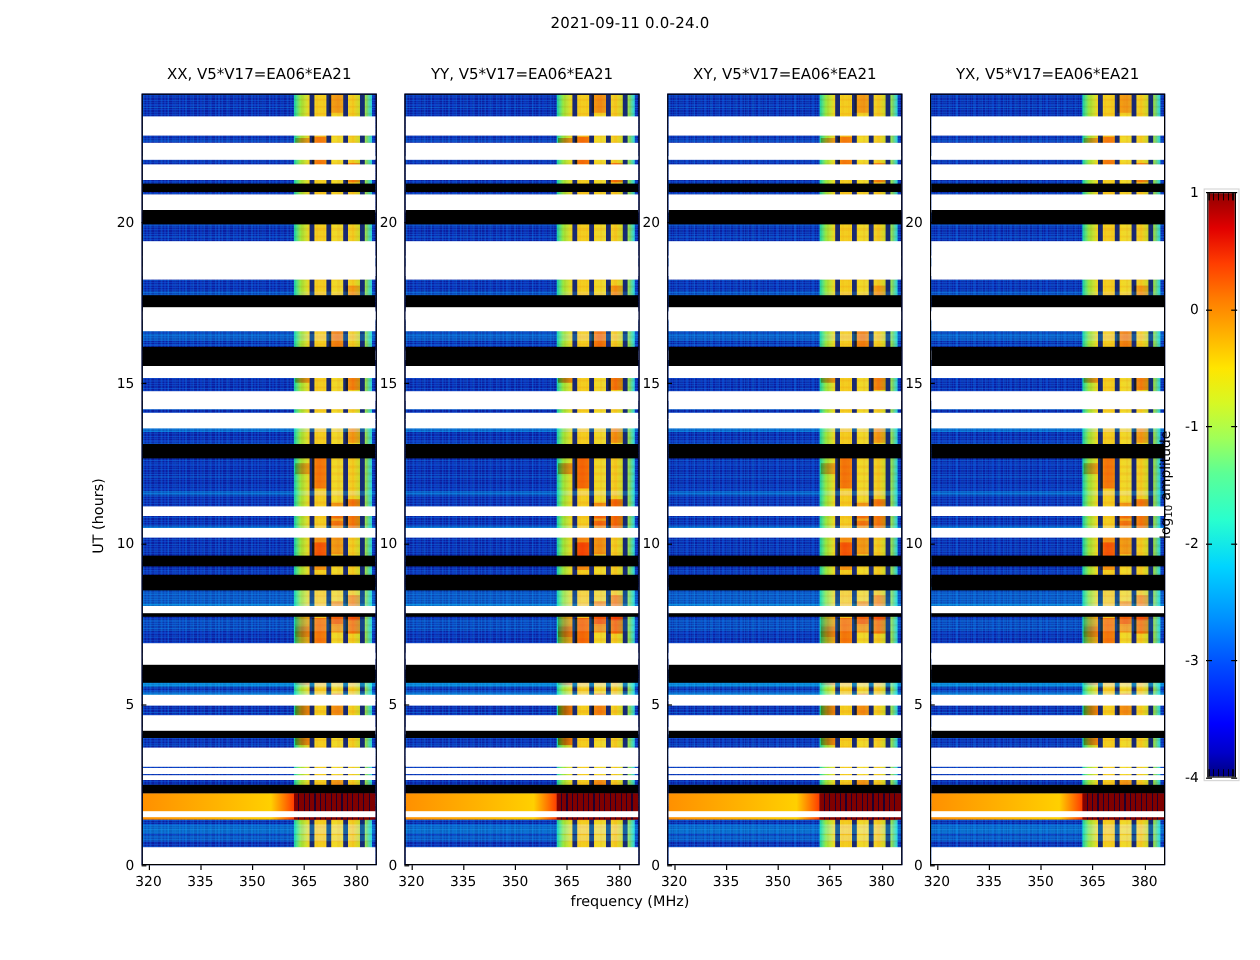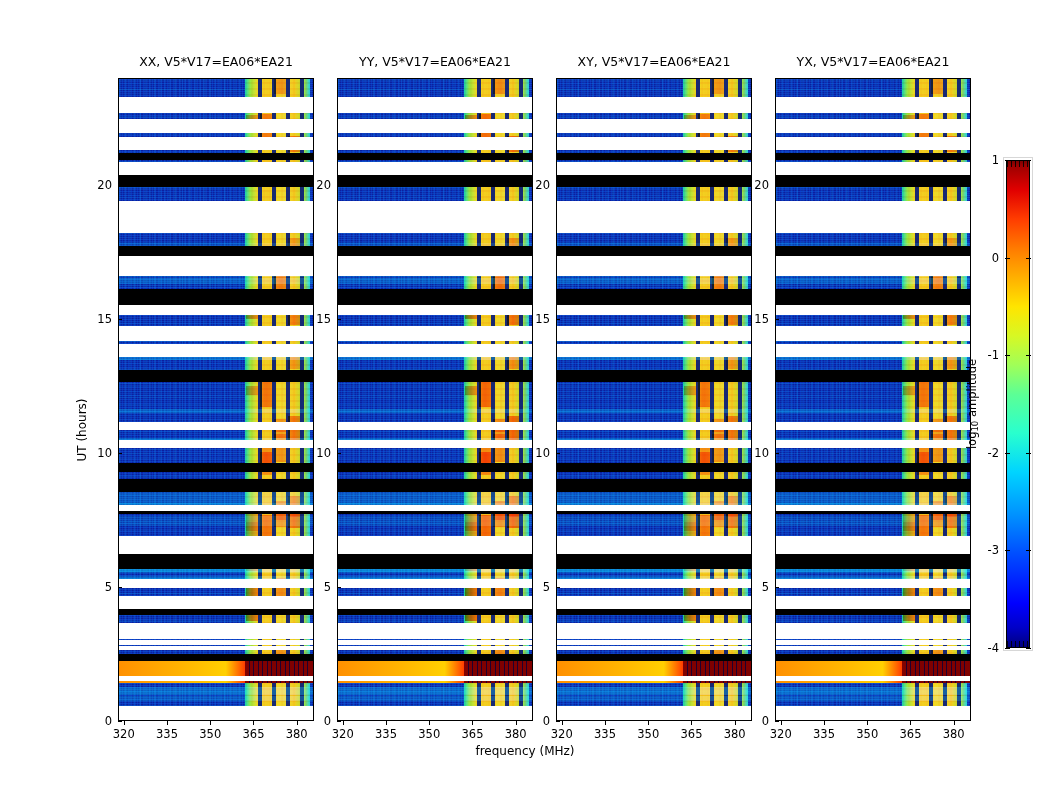--- a/index.html
+++ b/index.html
@@ -117,20 +117,21 @@
   .cb-endmark{position:absolute;left:1px;width:22px;height:6px;
     background:repeating-linear-gradient(90deg,#000 0 1px,rgba(0,0,0,0) 1px 4px);opacity:.85;}
   .cb-outline{position:absolute;left:1003px;top:157px;width:30px;height:494px;
     border:1px solid #d7d7d7;box-sizing:border-box;}
 </style>
 </head>
 <body>
 
 <div id="figure">
 
+  <div class="suptitle">2021-09-11 0.0-24.0</div>
 
   <div id="panels-host">
       <div class="panel" style="left: 118px; width: 196px;">
         <div class="ptitle">XX, V5*V17=EA06*EA21</div>
         <div class="axesbox">
           <div class="spec">
             <div class="noise"></div>
             <div class="noise2"></div>
             <div class="streaks"></div>
             <div class="rfibase" style="left: 64.7059%; width: 33.8235%;"></div>

